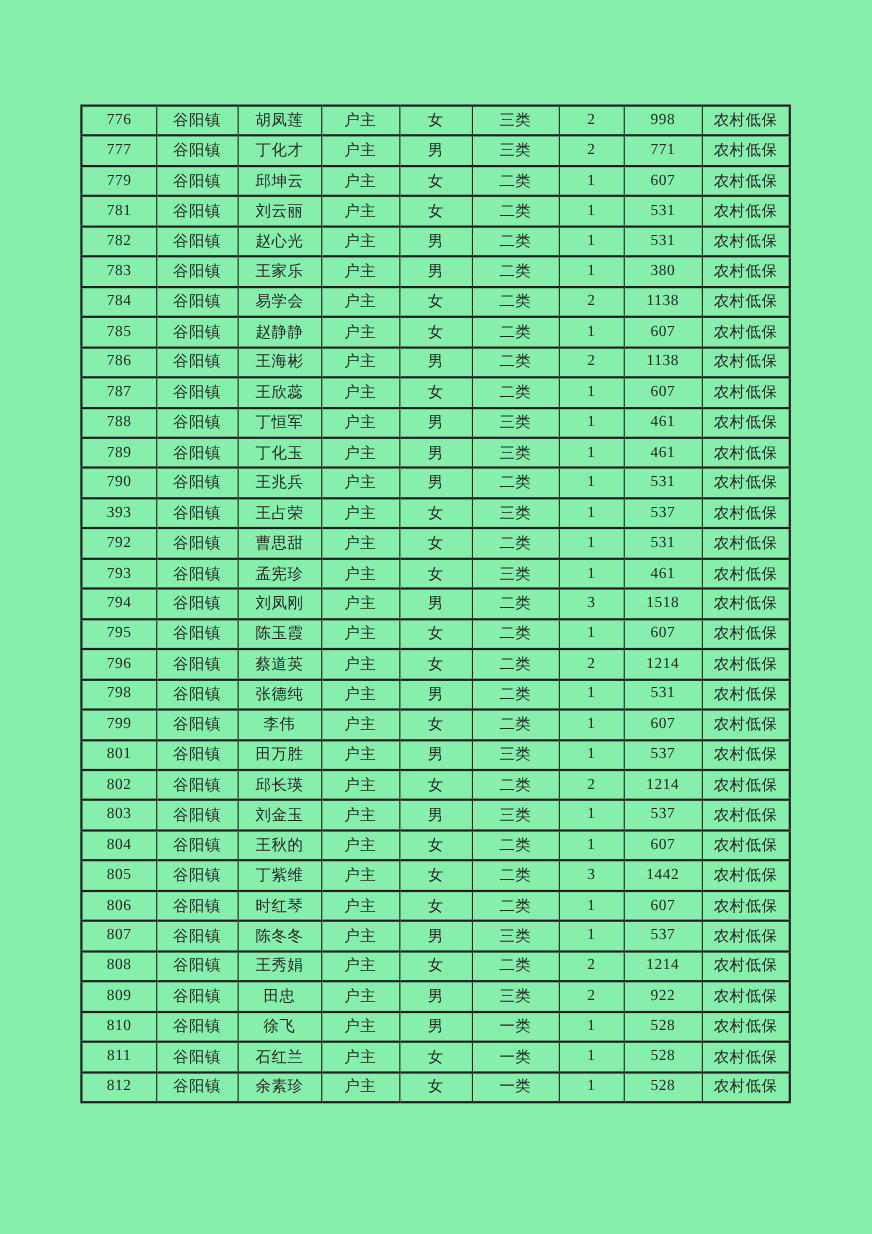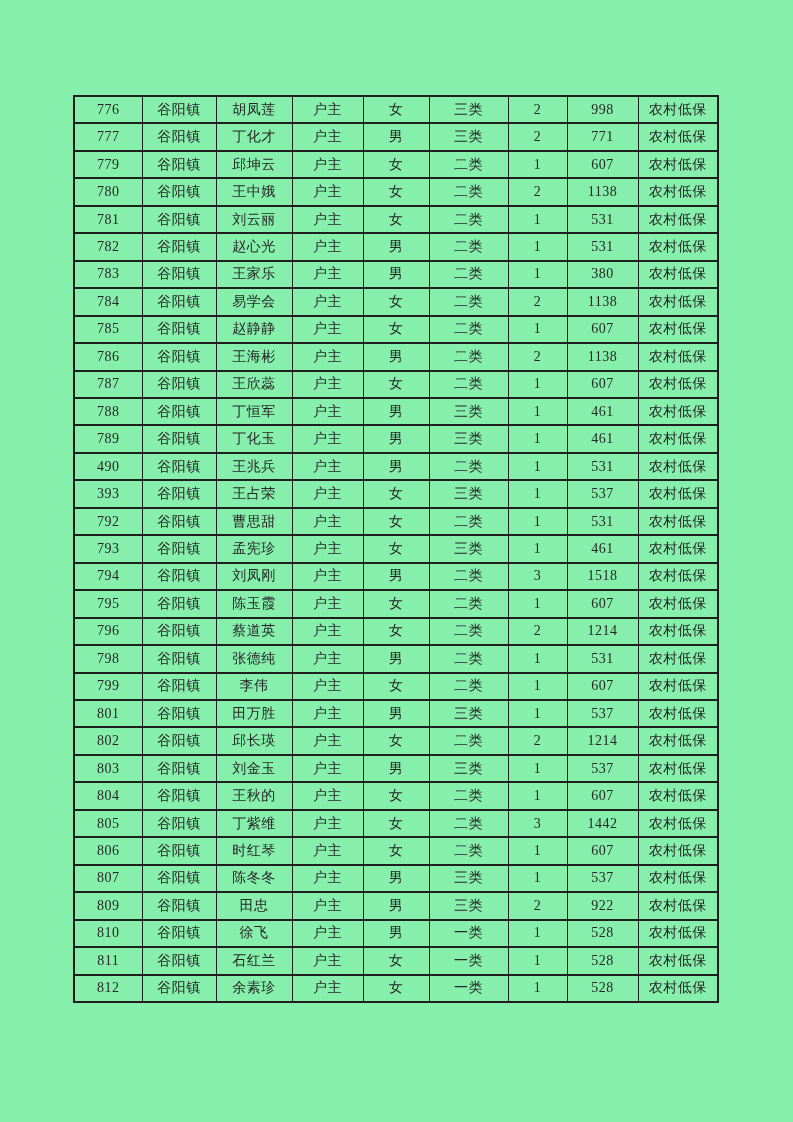--- a/index.html
+++ b/index.html
@@ -99,97 +99,86 @@
           <td>谷阳镇</td>
           <td>邱坤云</td>
           <td>户主</td>
           <td>女</td>
           <td>二类</td>
           <td>1</td>
           <td>607</td>
           <td>农村低保</td>
         </tr>
         <tr>
-          <td>780</td>
-          <td>谷阳镇</td>
-          <td>王中娥</td>
+          <td>781</td>
+          <td>谷阳镇</td>
+          <td>刘云丽</td>
+          <td>户主</td>
+          <td>女</td>
+          <td>二类</td>
+          <td>1</td>
+          <td>531</td>
+          <td>农村低保</td>
+        </tr>
+        <tr>
+          <td>782</td>
+          <td>谷阳镇</td>
+          <td>赵心光</td>
+          <td>户主</td>
+          <td>男</td>
+          <td>二类</td>
+          <td>1</td>
+          <td>531</td>
+          <td>农村低保</td>
+        </tr>
+        <tr>
+          <td>783</td>
+          <td>谷阳镇</td>
+          <td>王家乐</td>
+          <td>户主</td>
+          <td>男</td>
+          <td>二类</td>
+          <td>1</td>
+          <td>380</td>
+          <td>农村低保</td>
+        </tr>
+        <tr>
+          <td>784</td>
+          <td>谷阳镇</td>
+          <td>易学会</td>
           <td>户主</td>
           <td>女</td>
           <td>二类</td>
           <td>2</td>
           <td>1138</td>
           <td>农村低保</td>
         </tr>
         <tr>
-          <td>781</td>
-          <td>谷阳镇</td>
-          <td>刘云丽</td>
-          <td>户主</td>
-          <td>女</td>
-          <td>二类</td>
-          <td>1</td>
-          <td>531</td>
-          <td>农村低保</td>
-        </tr>
-        <tr>
-          <td>782</td>
-          <td>谷阳镇</td>
-          <td>赵心光</td>
-          <td>户主</td>
-          <td>男</td>
-          <td>二类</td>
-          <td>1</td>
-          <td>531</td>
-          <td>农村低保</td>
-        </tr>
-        <tr>
-          <td>783</td>
-          <td>谷阳镇</td>
-          <td>王家乐</td>
-          <td>户主</td>
-          <td>男</td>
-          <td>二类</td>
-          <td>1</td>
-          <td>380</td>
-          <td>农村低保</td>
-        </tr>
-        <tr>
-          <td>784</td>
-          <td>谷阳镇</td>
-          <td>易学会</td>
-          <td>户主</td>
-          <td>女</td>
+          <td>785</td>
+          <td>谷阳镇</td>
+          <td>赵静静</td>
+          <td>户主</td>
+          <td>女</td>
+          <td>二类</td>
+          <td>1</td>
+          <td>607</td>
+          <td>农村低保</td>
+        </tr>
+        <tr>
+          <td>786</td>
+          <td>谷阳镇</td>
+          <td>王海彬</td>
+          <td>户主</td>
+          <td>男</td>
           <td>二类</td>
           <td>2</td>
           <td>1138</td>
           <td>农村低保</td>
         </tr>
         <tr>
-          <td>785</td>
-          <td>谷阳镇</td>
-          <td>赵静静</td>
-          <td>户主</td>
-          <td>女</td>
-          <td>二类</td>
-          <td>1</td>
-          <td>607</td>
-          <td>农村低保</td>
-        </tr>
-        <tr>
-          <td>786</td>
-          <td>谷阳镇</td>
-          <td>王海彬</td>
-          <td>户主</td>
-          <td>男</td>
-          <td>二类</td>
-          <td>2</td>
-          <td>1138</td>
-          <td>农村低保</td>
-        </tr>
-        <tr>
           <td>787</td>
           <td>谷阳镇</td>
           <td>王欣蕊</td>
           <td>户主</td>
           <td>女</td>
           <td>二类</td>
           <td>1</td>
           <td>607</td>
           <td>农村低保</td>
         </tr>
@@ -209,21 +198,21 @@
           <td>谷阳镇</td>
           <td>丁化玉</td>
           <td>户主</td>
           <td>男</td>
           <td>三类</td>
           <td>1</td>
           <td>461</td>
           <td>农村低保</td>
         </tr>
         <tr>
-          <td>490</td>
+          <td>790</td>
           <td>谷阳镇</td>
           <td>王兆兵</td>
           <td>户主</td>
           <td>男</td>
           <td>二类</td>
           <td>1</td>
           <td>531</td>
           <td>农村低保</td>
         </tr>
         <tr>
@@ -382,20 +371,31 @@
         </tr>
         <tr>
           <td>807</td>
           <td>谷阳镇</td>
           <td>陈冬冬</td>
           <td>户主</td>
           <td>男</td>
           <td>三类</td>
           <td>1</td>
           <td>537</td>
+          <td>农村低保</td>
+        </tr>
+        <tr>
+          <td>808</td>
+          <td>谷阳镇</td>
+          <td>王秀娟</td>
+          <td>户主</td>
+          <td>女</td>
+          <td>二类</td>
+          <td>2</td>
+          <td>1214</td>
           <td>农村低保</td>
         </tr>
         <tr>
           <td>809</td>
           <td>谷阳镇</td>
           <td>田忠</td>
           <td>户主</td>
           <td>男</td>
           <td>三类</td>
           <td>2</td>

